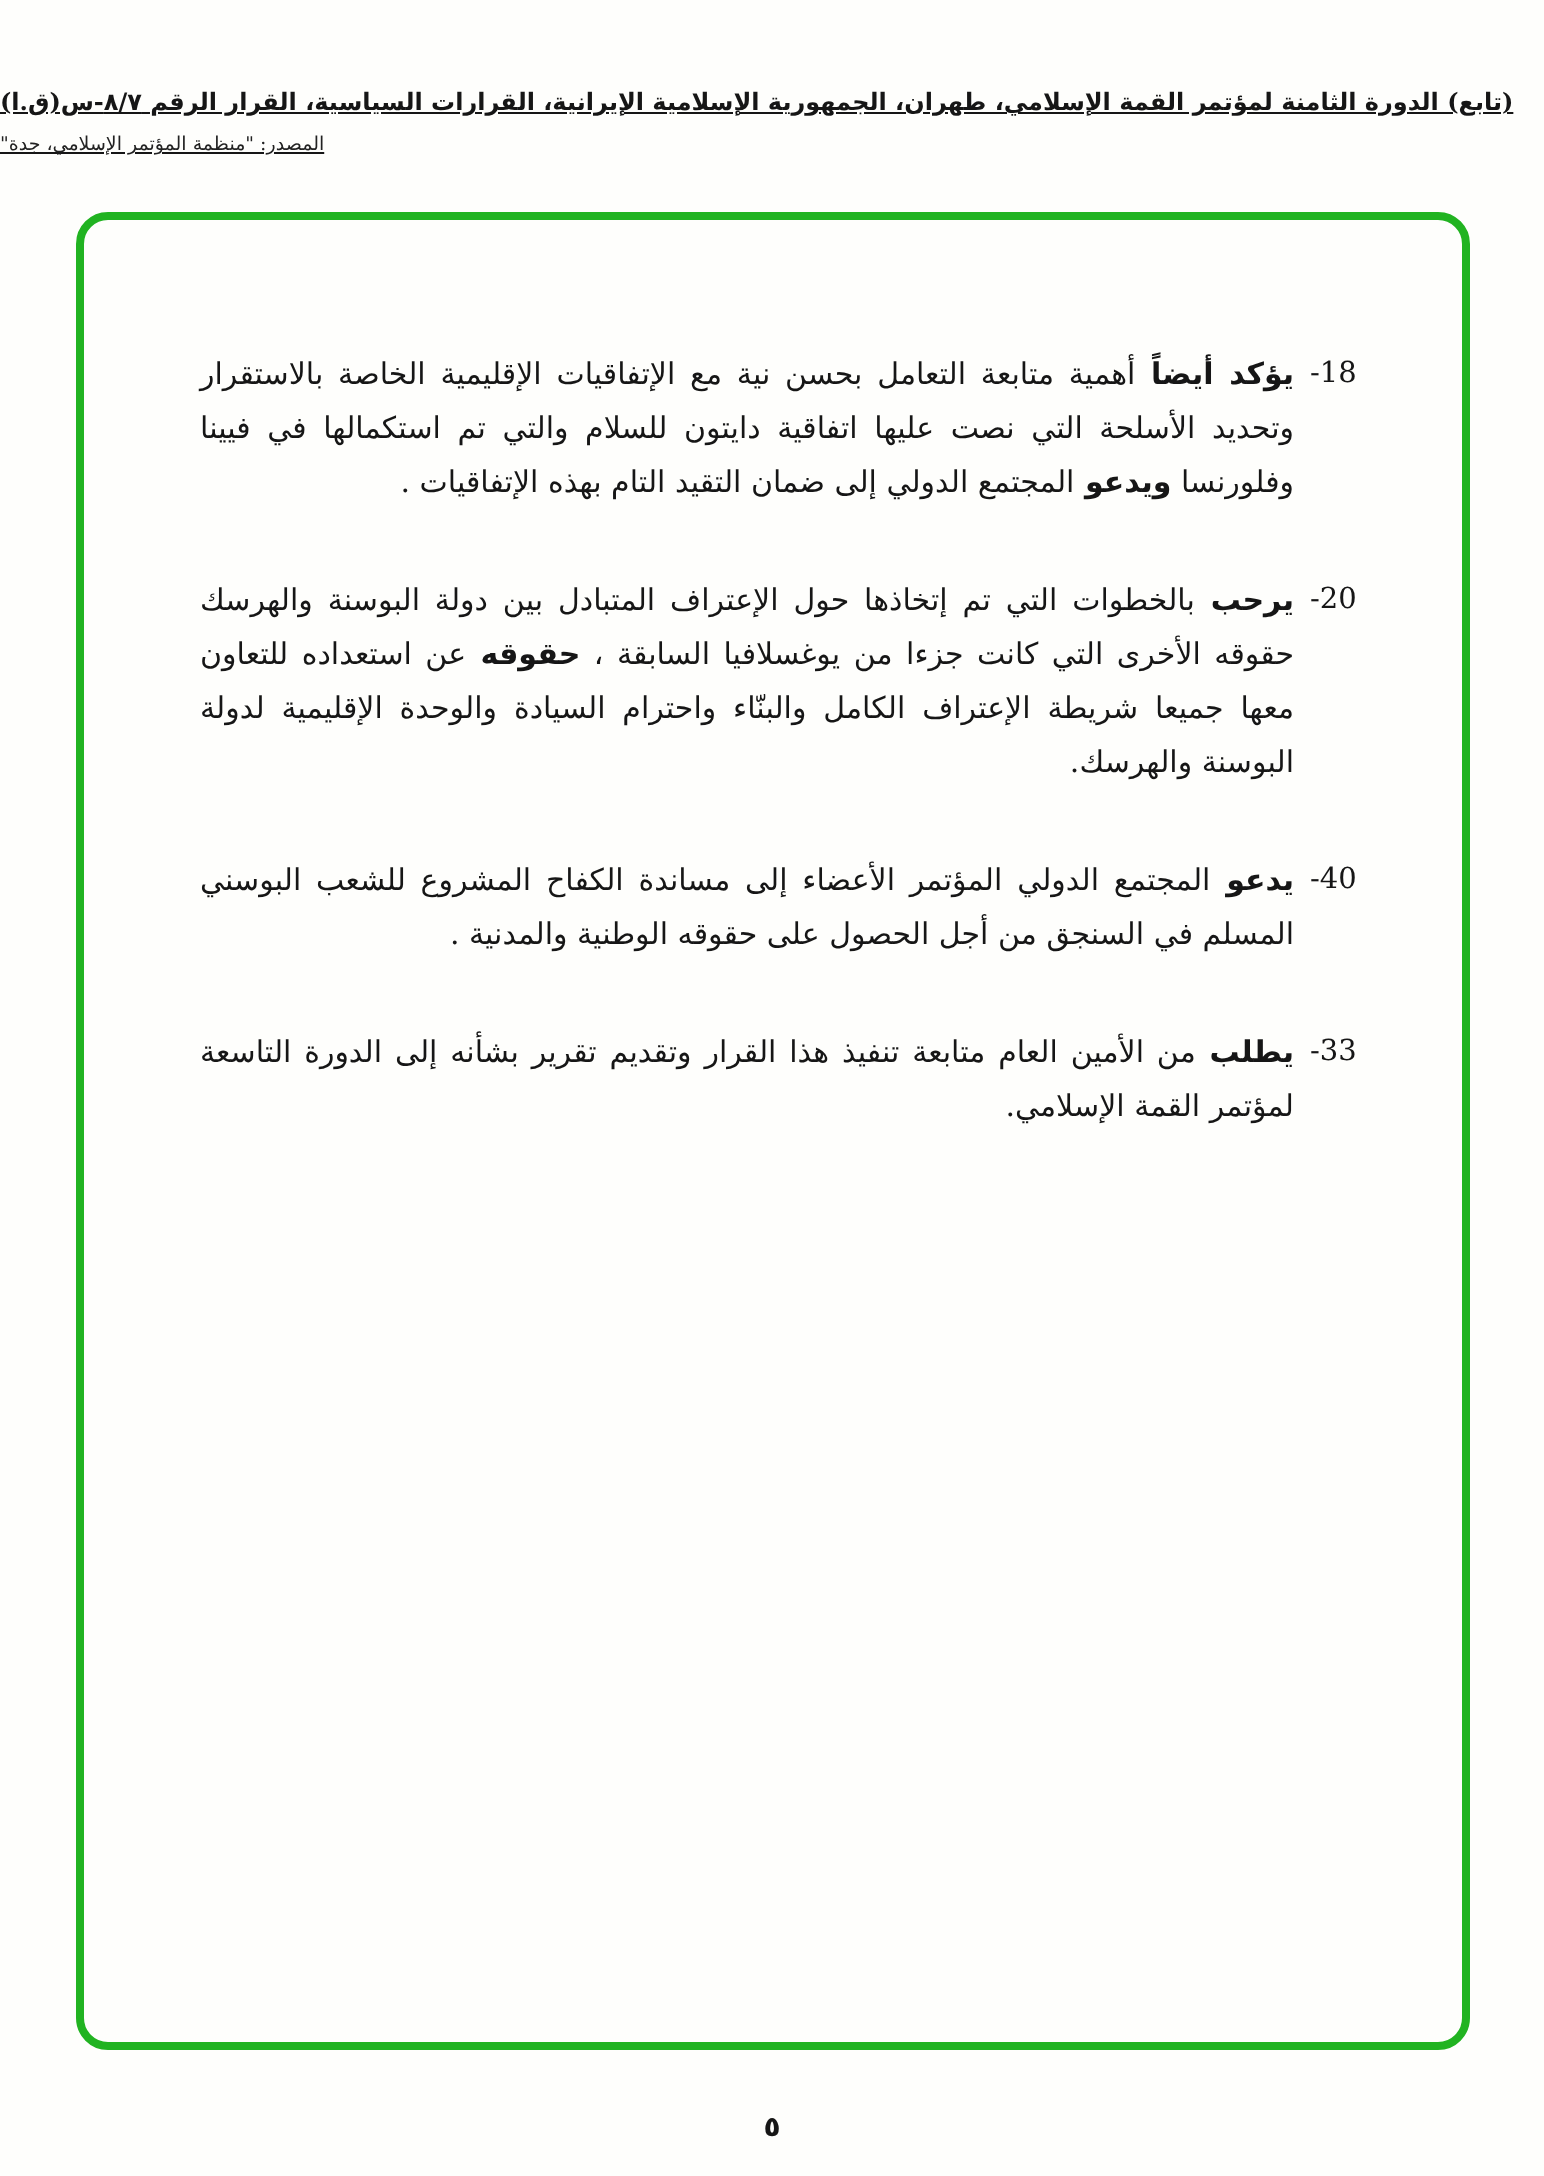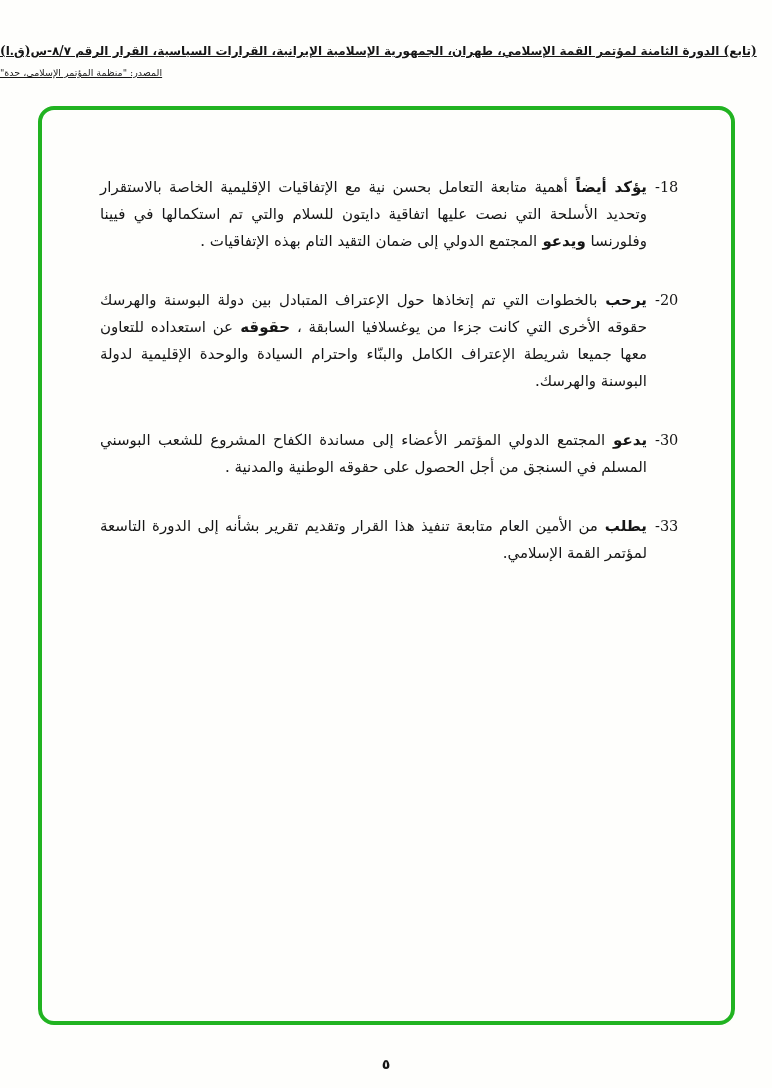--- a/index.html
+++ b/index.html
@@ -101,21 +101,21 @@
     <div class="paragraphs" id="paragraphs">
         <div class="para">
           <div class="para-num">-18</div>
           <div class="para-text"><span class="b">يؤكد أيضاً </span><span>أهمية متابعة التعامل بحسن نية مع الإتفاقيات الإقليمية الخاصة بالاستقرار وتحديد الأسلحة التي نصت عليها اتفاقية دايتون للسلام والتي تم استكمالها في فيينا وفلورنسا </span><span class="b">ويدعو </span><span>المجتمع الدولي إلى ضمان التقيد التام بهذه الإتفاقيات .</span></div>
         </div>
         <div class="para">
           <div class="para-num">-20</div>
           <div class="para-text"><span class="b">يرحب </span><span>بالخطوات التي تم إتخاذها حول الإعتراف المتبادل بين دولة البوسنة والهرسك حقوقه الأخرى التي كانت جزءا من يوغسلافيا السابقة ، </span><span class="b">حقوقه </span><span>عن استعداده للتعاون معها جميعا شريطة الإعتراف الكامل والبنّاء واحترام السيادة والوحدة الإقليمية لدولة البوسنة والهرسك.</span></div>
         </div>
         <div class="para">
-          <div class="para-num">-30</div>
+          <div class="para-num">-40</div>
           <div class="para-text"><span class="b">يدعو </span><span>المجتمع الدولي المؤتمر الأعضاء إلى مساندة الكفاح المشروع للشعب البوسني المسلم في السنجق من أجل الحصول على حقوقه الوطنية والمدنية .</span></div>
         </div>
         <div class="para">
           <div class="para-num">-33</div>
           <div class="para-text"><span class="b">يطلب </span><span>من الأمين العام متابعة تنفيذ هذا القرار وتقديم تقرير بشأنه إلى الدورة التاسعة لمؤتمر القمة الإسلامي.</span></div>
         </div>
       </div>
   </div>
 
   <div class="page-number">٥</div>

